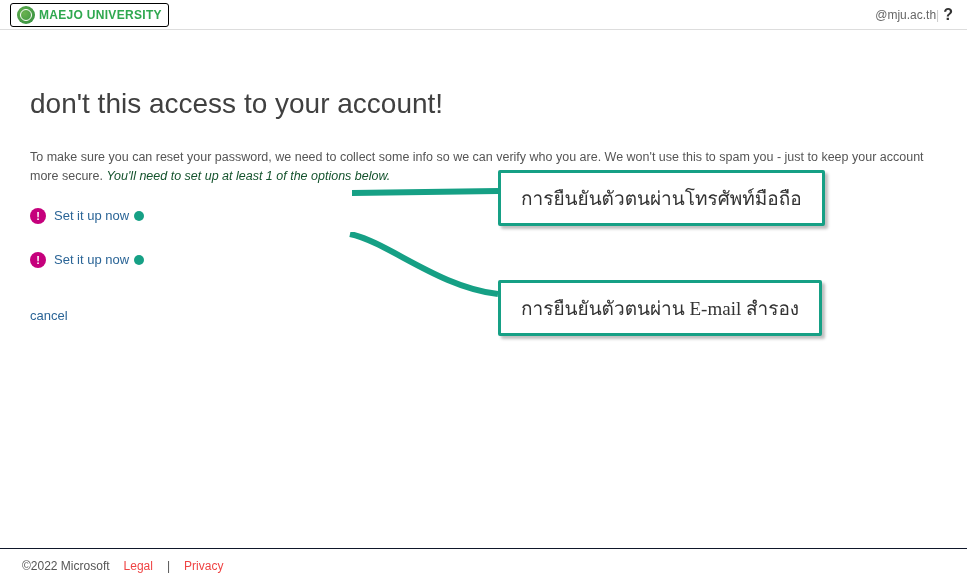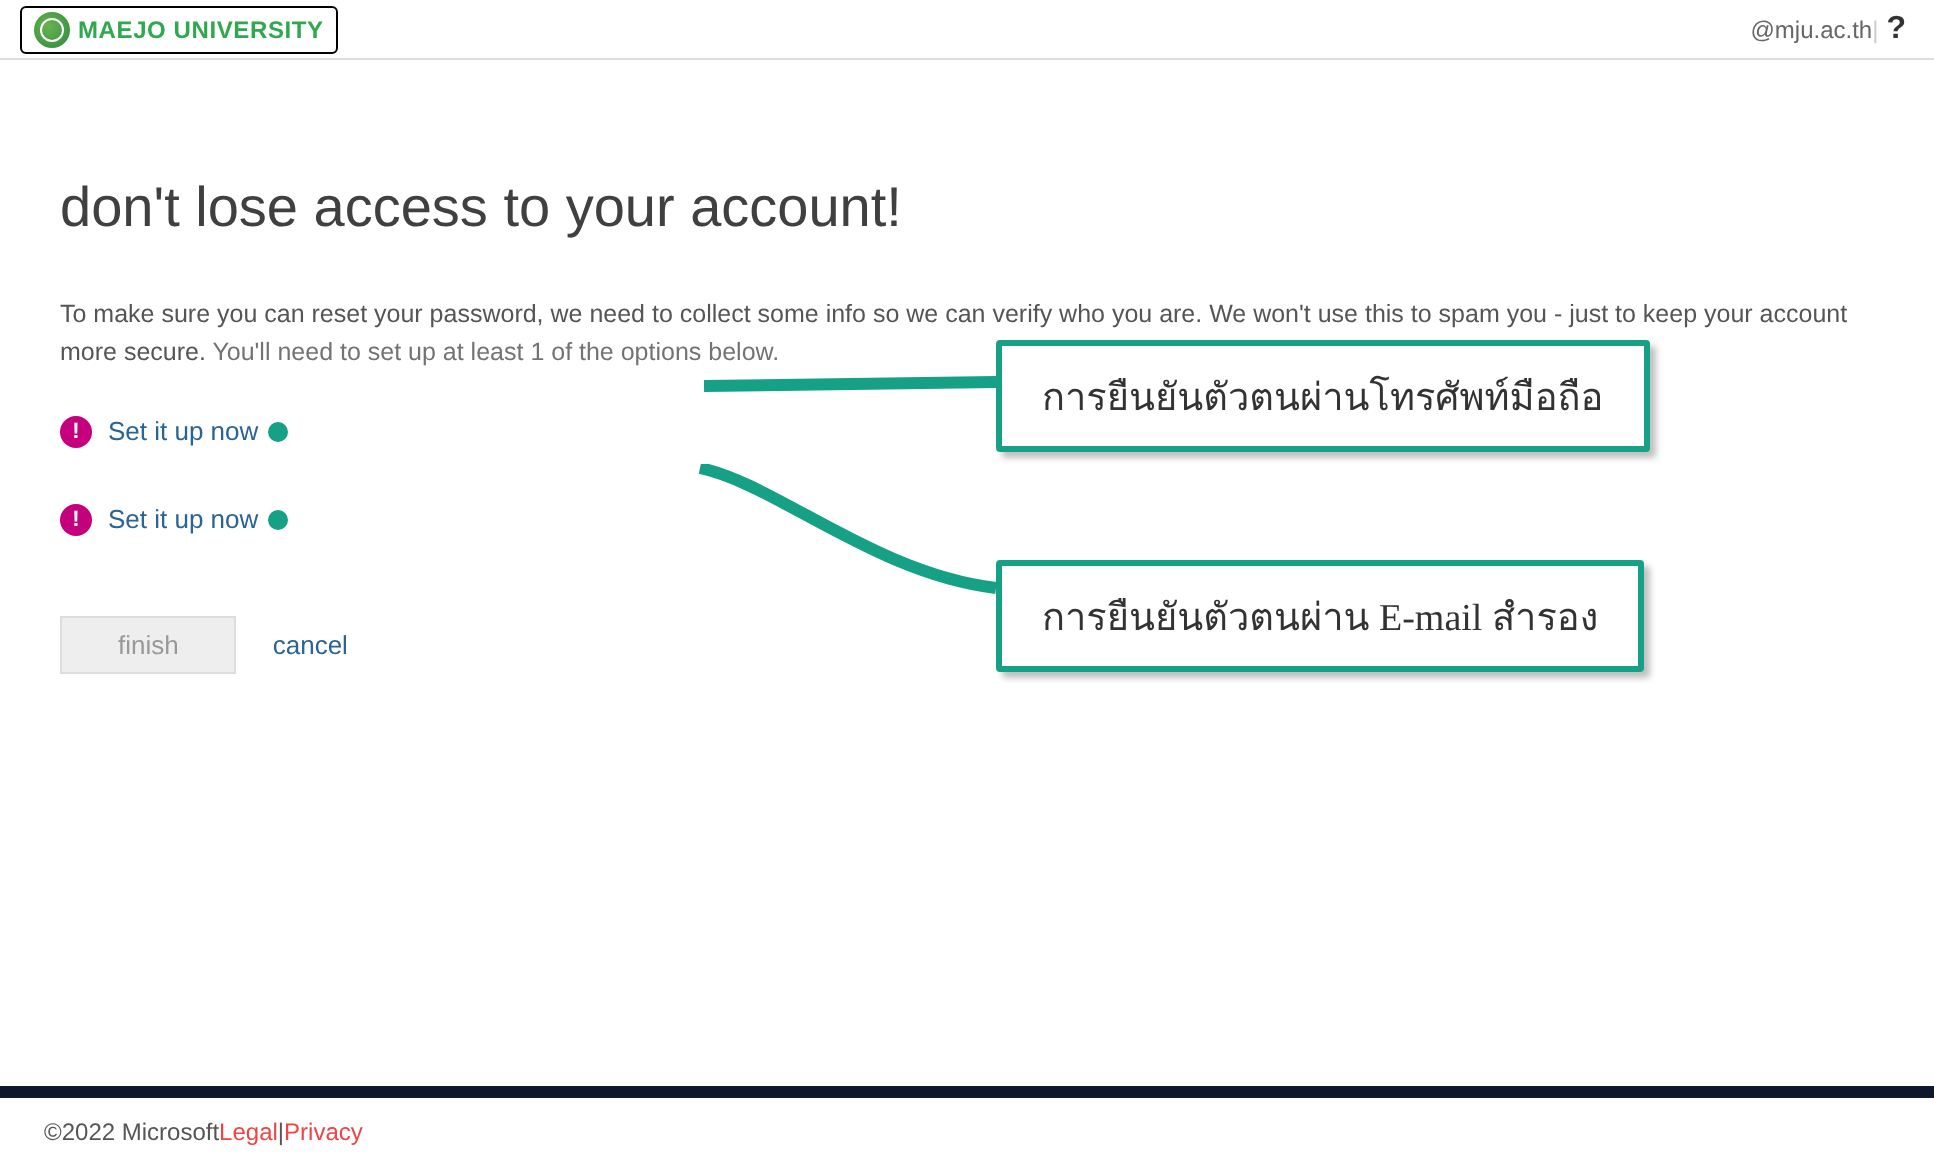--- a/index.html
+++ b/index.html
@@ -8,29 +8,29 @@
     .brand-box { border: 1.5px solid #000; border-radius: 3px; padding: 2px 6px; display: flex; align-items: center; gap: 4px; }
     .logo-icon { width: 18px; height: 18px; border-radius: 50%; background: radial-gradient(circle at 40% 40%, #6ab24f, #2a8a3e); position: relative; }
     .logo-icon::after { content: ""; position: absolute; inset: 3px; border-radius: 50%; border: 1px solid #fff; }
     .brand-text { color: #2fa84f; font-weight: bold; font-size: 12px; letter-spacing: .3px; }
     .header-right { display: flex; align-items: center; color: #666; font-size: 12px; }
     .help-q { font-size: 16px; font-weight: bold; color: #333; padding: 0 4px; }
     .divider { color: #ccc; }
     .content { padding: 58px 30px 20px 30px; }
     h1 { font-size: 28px; font-weight: 300; color: #404040; margin-bottom: 28px; }
     .intro { font-size: 12.5px; color: #555; line-height: 1.5; margin-bottom: 22px; }
-    .intro .warn { color: #737373; }
+    .intro .warn { color: #14532d; font-style: italic; }
     .option { display: flex; align-items: center; gap: 8px; margin-bottom: 28px; font-size: 13px; color: #555; }
     .bang { width: 16px; height: 16px; border-radius: 50%; background: #c5007c; color: #fff; display: flex; align-items: center; justify-content: center; font-size: 11px; font-weight: bold; flex: none; }
     .setup-link { color: #2a6496; text-decoration: none; }
     .dot { width: 10px; height: 10px; border-radius: 50%; background: #16a085; flex: none; margin-left: -3px; }
     .actions { margin-top: 40px; display: flex; align-items: center; gap: 18px; }
     .finish-btn { background: #eee; border: 1px solid #ddd; color: #999; padding: 6px 28px; font-size: 13px; cursor: default; }
     .cancel-link { color: #2a6496; font-size: 13px; cursor: pointer; }
-    .footer { position: absolute; bottom: 0; left: 0; right: 0; border-top: 6px solid #0f172a; padding: 10px 22px 8px; font-size: 12px; color: #555; display: flex; }
+    .footer { position: absolute; bottom: 0; left: 0; right: 0; border-top: 1px solid #0f172a; padding: 10px 22px 8px; font-size: 12px; color: #555; display: flex; gap: 14px; }
     .footer a { color: #ef4444; text-decoration: none; }
     .callout { position: absolute; background: #fff; border: 3px solid #16a085; box-shadow: 3px 3px 3px rgba(0,0,0,.25); padding: 10px 20px; font-size: 19px; color: #333; border-radius: 2px; white-space: nowrap; font-family: Liberation Serif, serif; }
     .callout-1 { left: 498px; top: 170px; }
     .callout-2 { left: 498px; top: 280px; }
     svg.arrow { position: absolute; pointer-events: none; }
   </style>
 </head>
 <body>
 
 <div class="header">
@@ -39,39 +39,38 @@
     <span class="brand-text">MAEJO UNIVERSITY</span>
   </div>
   <div class="header-right">
     <span>@mju.ac.th</span>
     <span class="divider">|</span>
     <span class="help-q">?</span>
   </div>
 </div>
 
 <div class="content">
-  <h1>don't lose access to your account!</h1>
+  <h1>don't this access to your account!</h1>
   <p class="intro">
     <span>To make sure you can reset your password, we need to collect some info so we can verify who you are. We won't use this to spam you - just to keep your account more secure. </span><span class="warn">You'll need to set up at least 1 of the options below.</span>
   </p>
 
   <div class="option">
     <span class="bang">!</span>
     <a href="#" class="setup-link">Set it up now</a>
     <span class="dot"></span>
   </div>
 
   <div class="option">
     <span class="bang">!</span>
     <a href="#" class="setup-link">Set it up now</a>
     <span class="dot"></span>
   </div>
 
   <div class="actions">
-    <button class="finish-btn">finish</button>
     <span class="cancel-link">cancel</span>
   </div>
 </div>
 
 <div class="callout callout-1">การยืนยันตัวตนผ่านโทรศัพท์มือถือ</div>
 <div class="callout callout-2">การยืนยันตัวตนผ่าน E-mail สำรอง</div>
 
 <svg class="arrow" style="left:352px; top:183px; width:150px; height:20px;">
   <line x1="0" y1="10" x2="146" y2="8" stroke="#16a085" stroke-width="6"></line>
 </svg>

